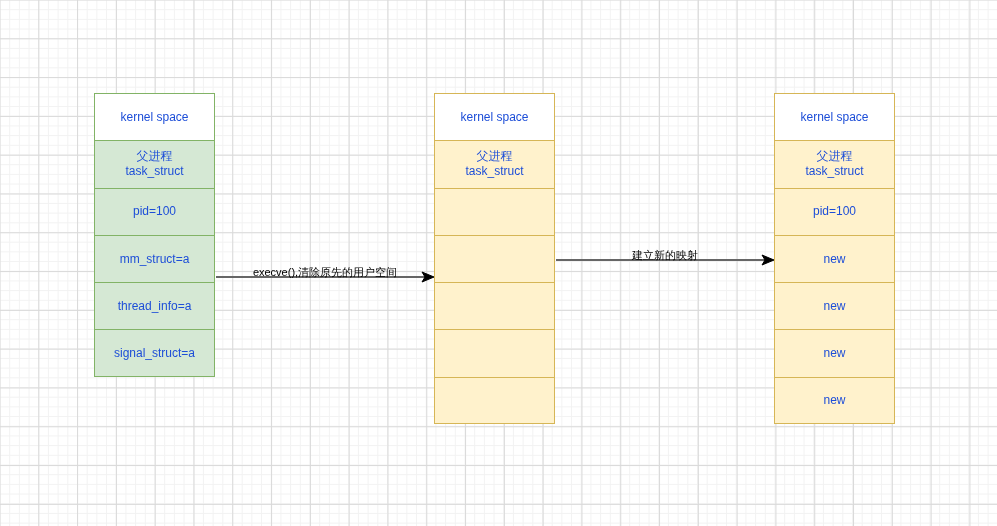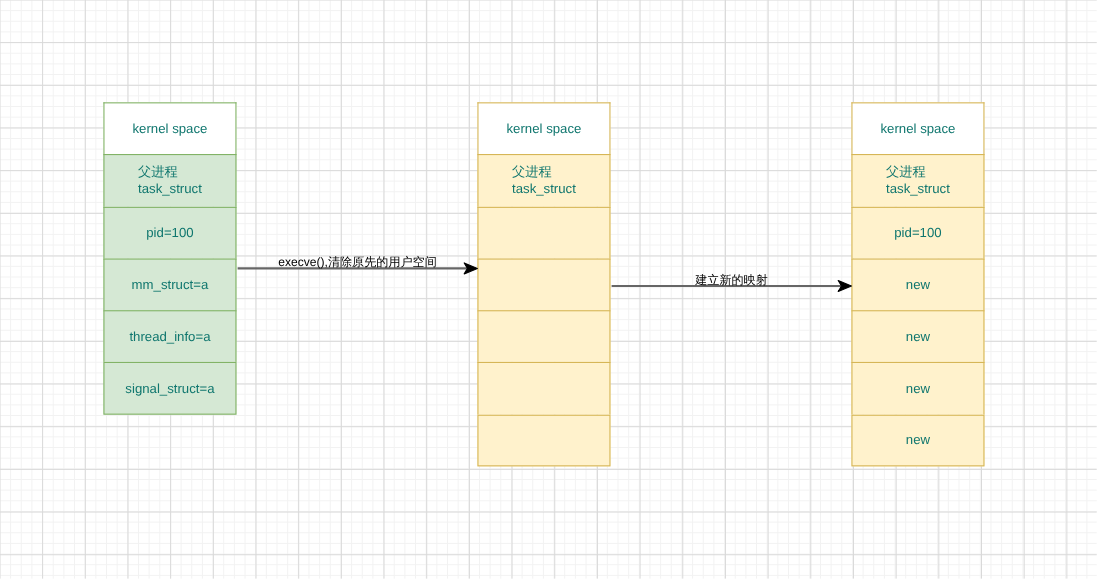--- a/index.html
+++ b/index.html
@@ -38,24 +38,24 @@
     position: absolute;
     width: 121px;
     box-sizing: border-box;
   }
   .cell {
     box-sizing: border-box;
     height: 47.3px;
     display: flex;
     align-items: center;
     justify-content: center;
-    text-align: left;
+    text-align: center;
     font-size: 12px;
     line-height: 15px;
-    color: #0f766e;
+    color: #1d4ed8;
     white-space: pre-line;
   }
 
   
   .col-green .cell {
     border: 1px solid #82b366;
     border-bottom: none;
     background-color: #d5e8d4;
   }
   .col-green .cell.header {
@@ -129,21 +129,21 @@
     <div class="cell header">kernel space</div>
     <div class="cell">父进程
 task_struct</div>
     <div class="cell">pid=100</div>
     <div class="cell">new</div>
     <div class="cell">new</div>
     <div class="cell">new</div>
     <div class="cell last">new</div>
   </div>
 
-  <div class="connector" style="left:216px; top:231px; width:218px;">
+  <div class="connector" style="left:216px; top:264px; width:218px;">
     <svg width="218" height="26" viewBox="0 0 218 26">
       <line x1="0" y1="13" x2="209" y2="13" stroke="#666666" stroke-width="2"></line>
       <path d="M 218 13 L 206 18 L 209 13 L 206 8 Z" fill="#000000" stroke="#000000" stroke-width="1" stroke-linejoin="round"></path>
     </svg>
     <div class="conn-label">execve(),清除原先的用户空间</div>
   </div>
 
   <div class="connector" style="left:556px; top:247px; width:218px;">
     <svg width="218" height="26" viewBox="0 0 218 26">
       <line x1="0" y1="13" x2="209" y2="13" stroke="#666666" stroke-width="2"></line>

